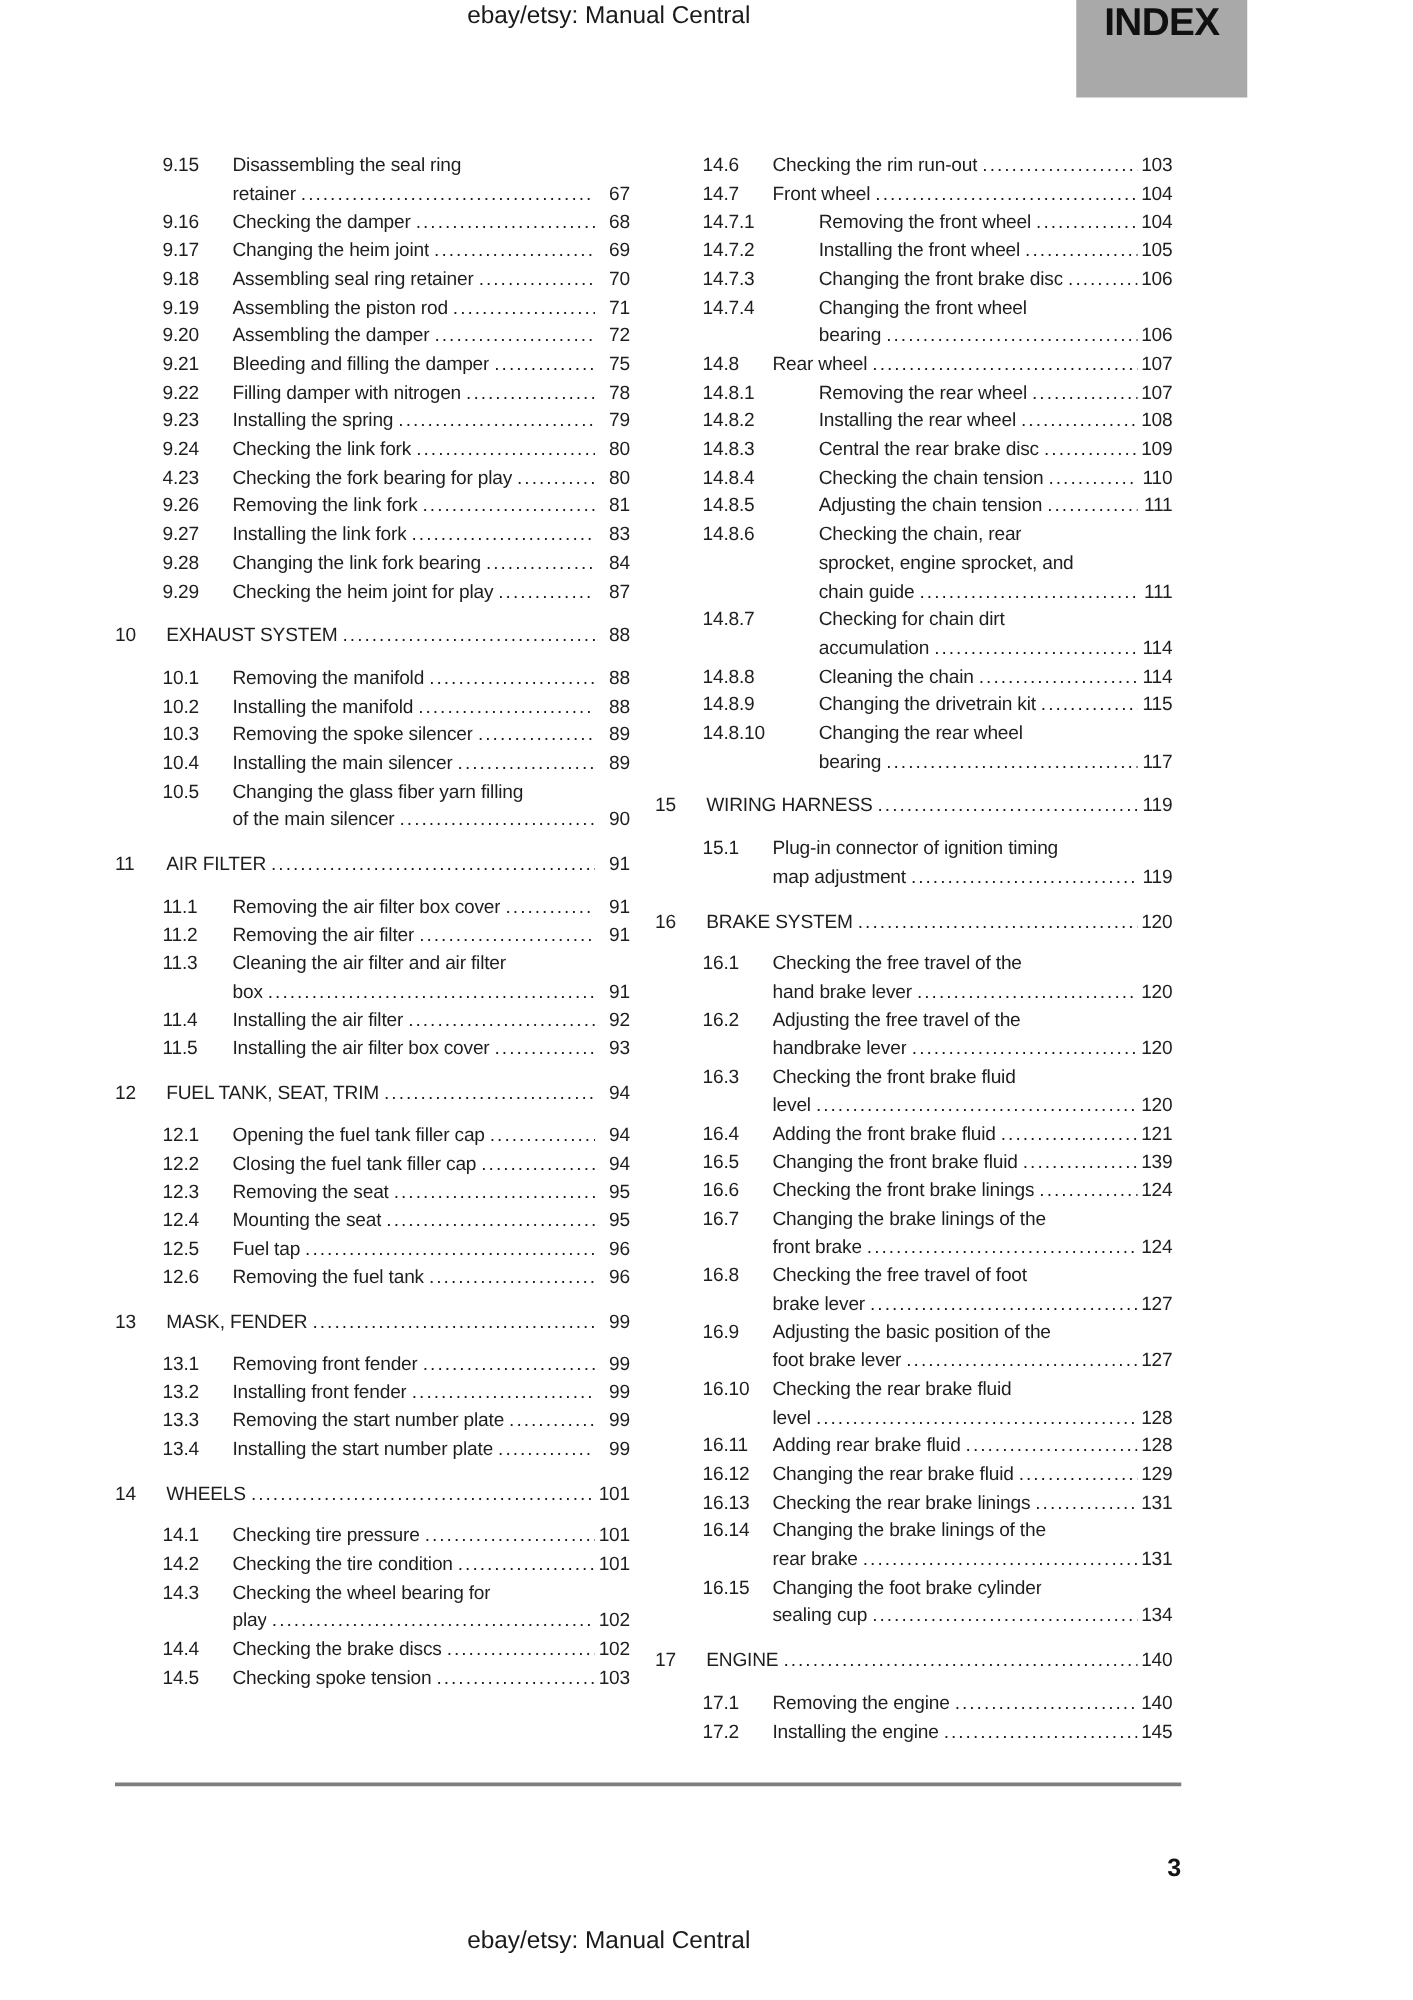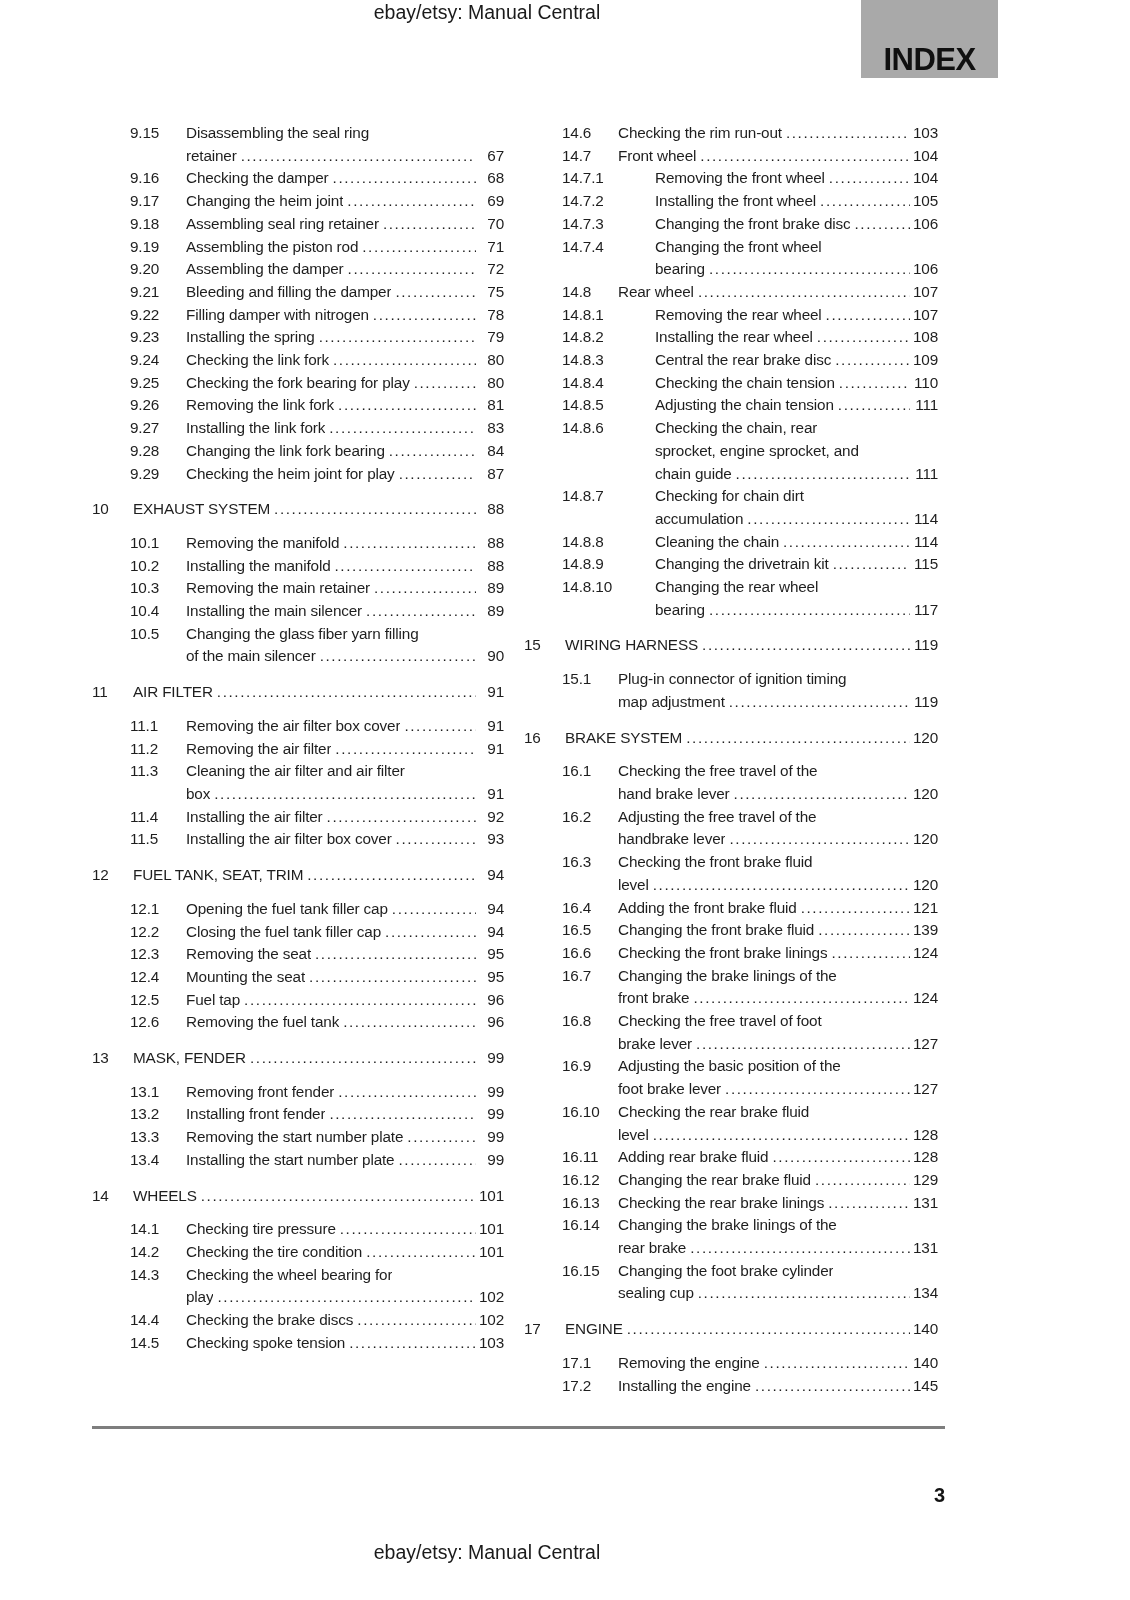--- a/index.html
+++ b/index.html
@@ -13,21 +13,21 @@
   }
   .header-title {
     position:absolute; top:1px; left:0; right:24px;
     text-align:center;
     font-size:19.5px; color:#1a1a1a;
   }
   .index-box {
     position:absolute; top:0; right:0;
     width:137px; height:78px;
     background:#a9a9a9;
-    display:flex; align-items:flex-end; justify-content:center;
+    display:flex; align-items:flex-start; justify-content:center;
     font-size:31px; font-weight:bold; color:#101010;
     letter-spacing:-0.5px;
   }
   .toc-col {
     position:absolute; top:122px;
     font-size:15.3px; line-height:22.7px;
     letter-spacing:-0.15px;
     overflow:hidden;
   }
   .col-left  { left:92px;  width:412px; }
@@ -152,21 +152,21 @@
       <div class="entry lv1">
         <div class="tline">
           <span class="num">9.24</span>
           <span class="txt">Checking the link fork</span>
           <span class="leader"></span>
           <span class="pg">80</span>
         </div>
       </div>
       <div class="entry lv1">
         <div class="tline">
-          <span class="num">9.25</span>
+          <span class="num">4.23</span>
           <span class="txt">Checking the fork bearing for play</span>
           <span class="leader"></span>
           <span class="pg">80</span>
         </div>
       </div>
       <div class="entry lv1">
         <div class="tline">
           <span class="num">9.26</span>
           <span class="txt">Removing the link fork</span>
           <span class="leader"></span>
@@ -217,21 +217,21 @@
         <div class="tline">
           <span class="num">10.2</span>
           <span class="txt">Installing the manifold</span>
           <span class="leader"></span>
           <span class="pg">88</span>
         </div>
       </div>
       <div class="entry lv1">
         <div class="tline">
           <span class="num">10.3</span>
-          <span class="txt">Removing the main retainer</span>
+          <span class="txt">Removing the spoke silencer</span>
           <span class="leader"></span>
           <span class="pg">89</span>
         </div>
       </div>
       <div class="entry lv1">
         <div class="tline">
           <span class="num">10.4</span>
           <span class="txt">Installing the main silencer</span>
           <span class="leader"></span>
           <span class="pg">89</span>

